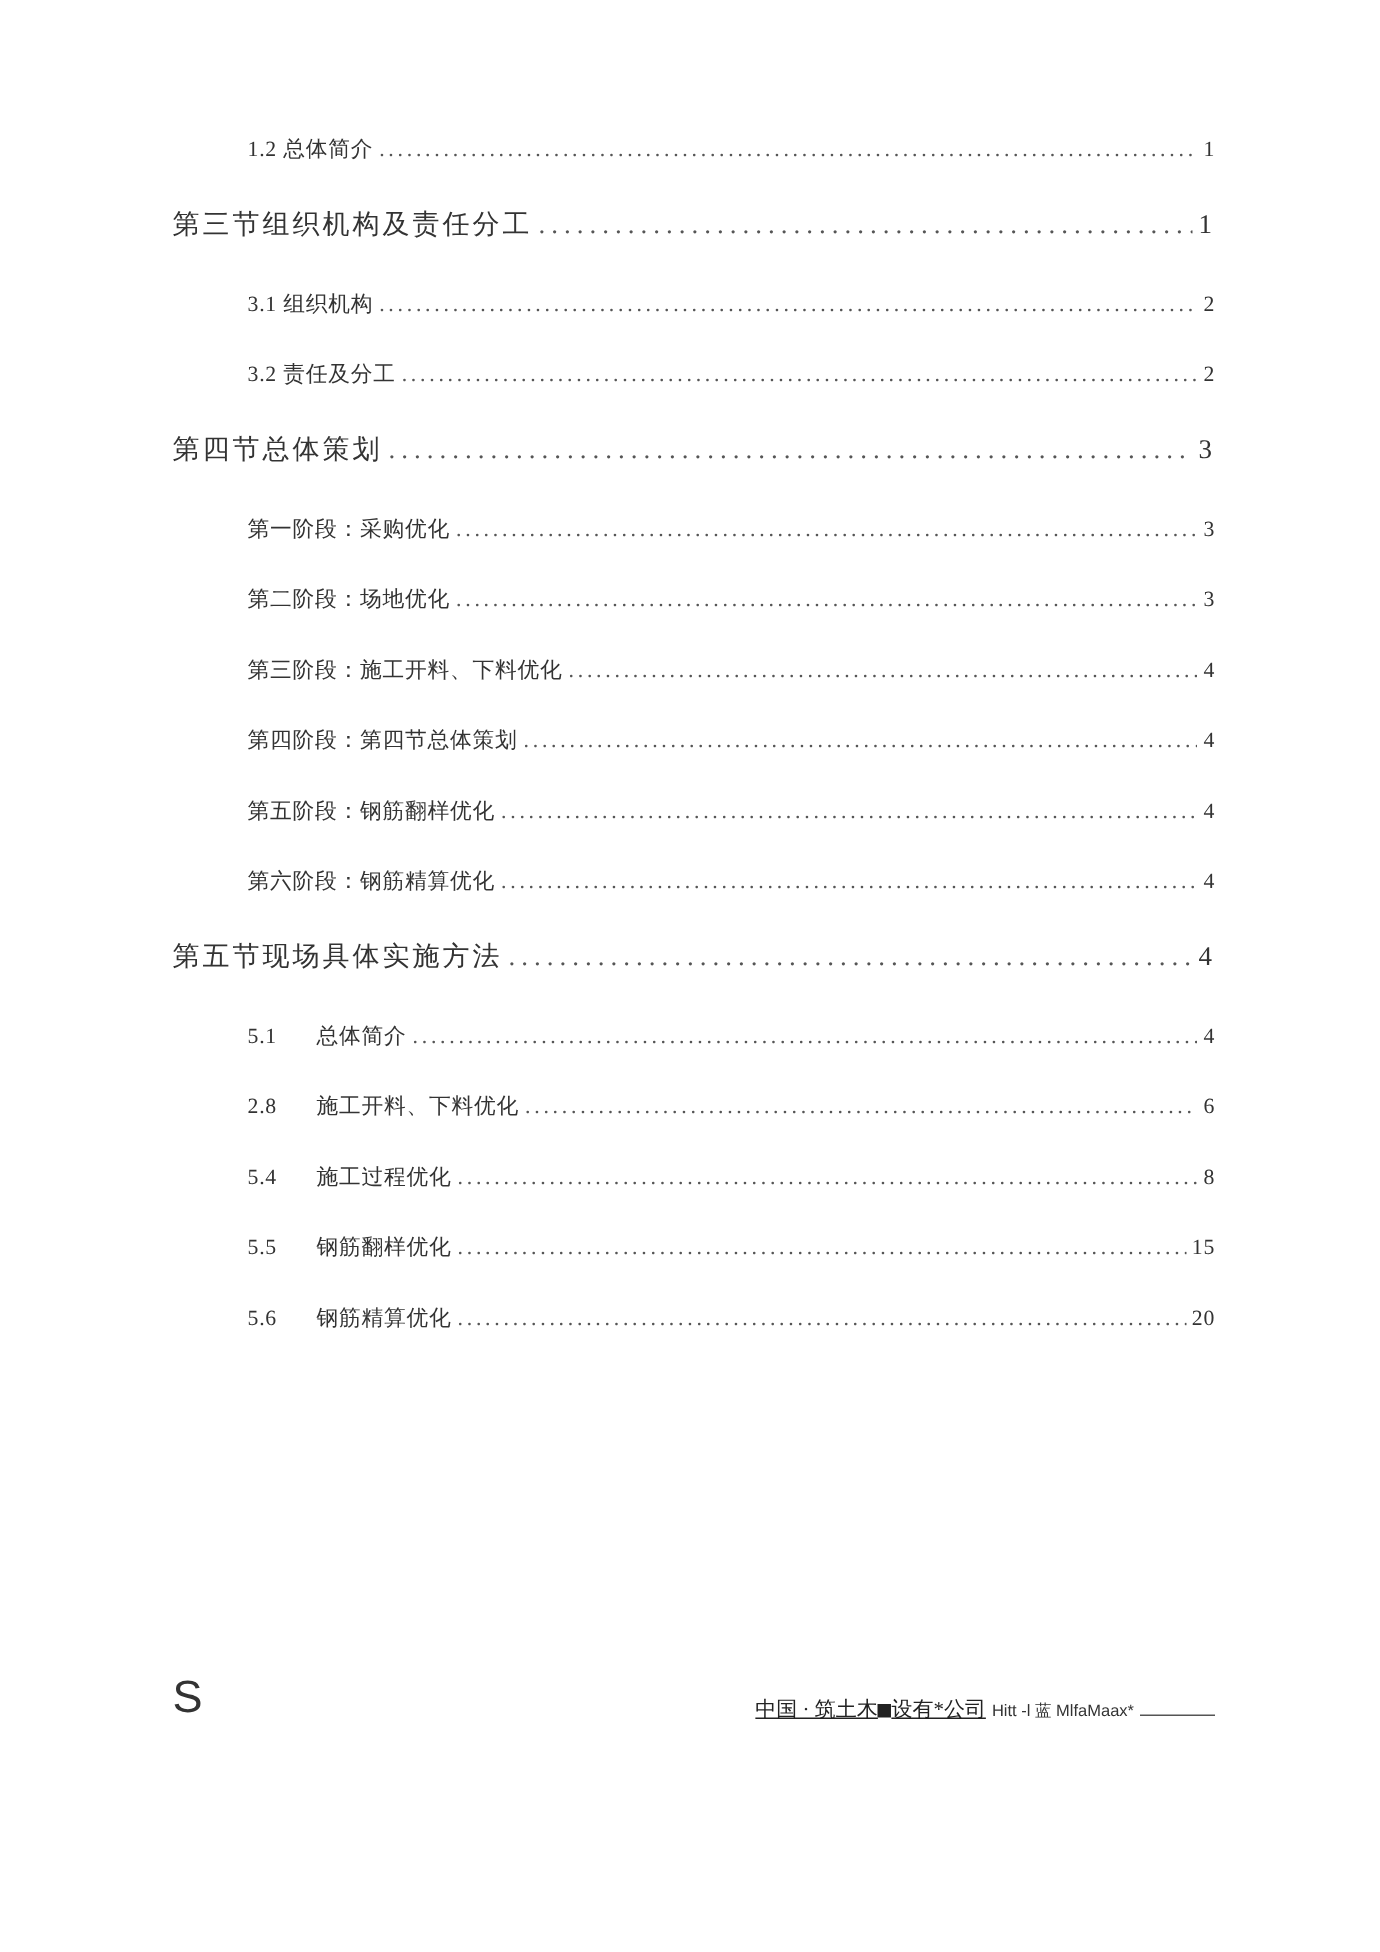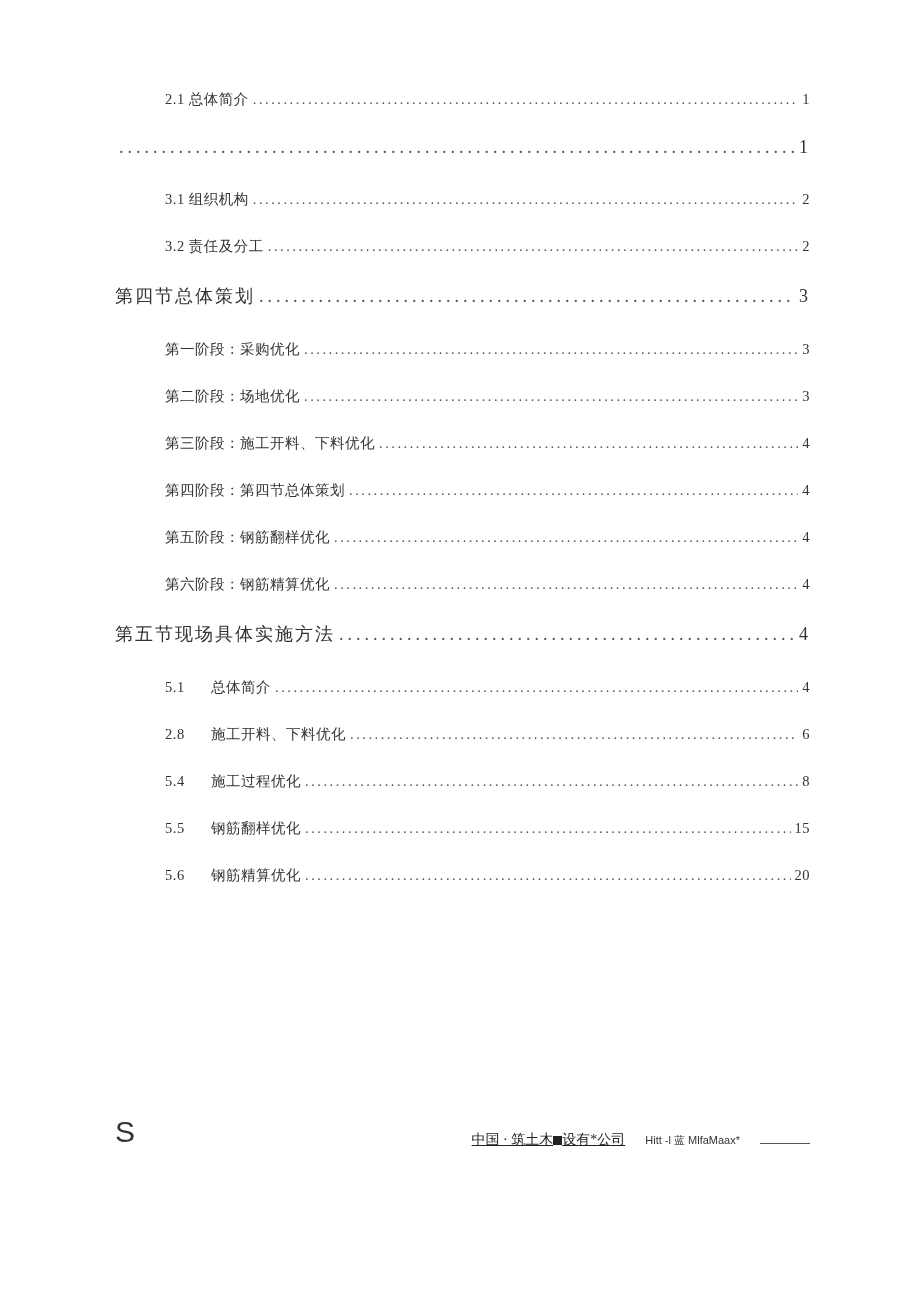--- a/index.html
+++ b/index.html
@@ -72,21 +72,21 @@
       justify-content: space-between;
     }
     .footer-s {
       font-family: Arial, sans-serif;
       font-size: 30px;
       color: #333;
     }
     .footer-right {
       display: flex;
       align-items: baseline;
-      gap: 20px;
+      gap: 4px;
     }
     .footer-company {
       font-size: 14px;
       color: #222;
       text-decoration: underline;
       font-family: "SimSun", "宋体", serif;
     }
     .footer-small {
       font-size: 11px;
       color: #333;
@@ -108,25 +108,26 @@
       position: relative;
       top: 1px;
     }
   </style>
 </head>
 <body>
 
 <div class="page">
   <div id="toc-container">
       <div class="toc-entry toc-level-2">
-        <span class="toc-label">2.1 总体简介</span>
+        <span class="toc-label">1.2 总体简介</span>
         <span class="toc-dots"></span>
         <span class="toc-page">1</span>
       </div>
       <div class="toc-entry toc-level-1">
+        <span class="toc-label">第三节组织机构及责任分工</span>
         <span class="toc-dots"></span>
         <span class="toc-page">1</span>
       </div>
       <div class="toc-entry toc-level-2">
         <span class="toc-label">3.1 组织机构</span>
         <span class="toc-dots"></span>
         <span class="toc-page">2</span>
       </div>
       <div class="toc-entry toc-level-2">
         <span class="toc-label">3.2 责任及分工</span>

